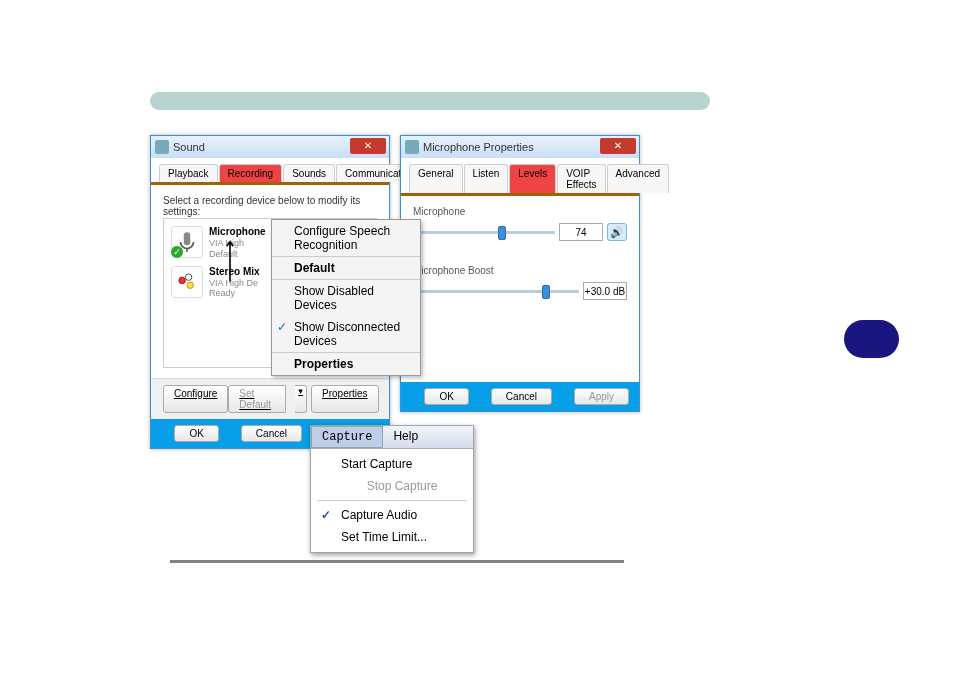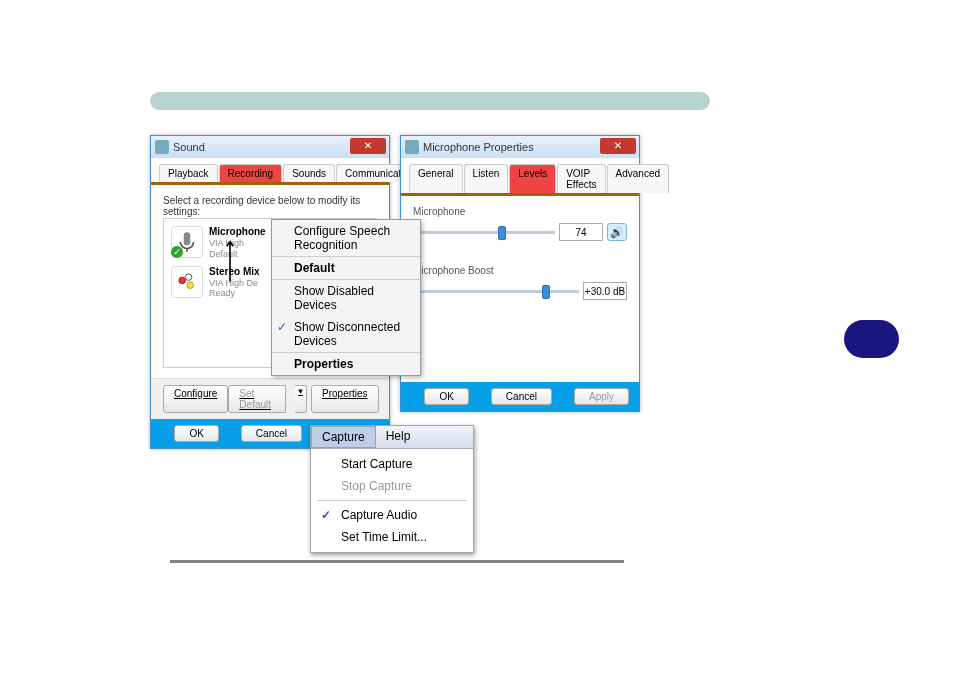--- a/index.html
+++ b/index.html
@@ -57,24 +57,24 @@
 .spk-icon { width: 20px; height: 18px; border: 1px solid #7ab8e0; background: #d9ecfa; border-radius: 3px; font-size: 11px; text-align: center; line-height: 17px; color: #2a6db3; }
 
 
 .arrow { position: absolute; left: 62px; top: 12px; width: 8px; height: 56px; pointer-events: none; z-index: 20; }
 .arrow svg { width: 100%; height: 100%; }
 
 
 .cap-menu { position: absolute; left: 310px; top: 425px; width: 164px; border: 1px solid #9aa; box-shadow: 1px 2px 5px rgba(0,0,0,0.4); background: #fff; }
 .cap-header { display: flex; background: linear-gradient(#f2f4fa,#d6dcec); border-bottom: 1px solid #aab; }
 .cap-header div { padding: 3px 10px; font-size: 12px; cursor: pointer; }
-.cap-header .sel { background: #c0cde8; border: 1px solid #8ea; border-color: #8aa; }
+.cap-header .sel { background: #c0cde8; border: 1px solid #8ea; border-color: #8aa; font-family: Liberation Mono, monospace; }
 .cap-body { padding: 4px 0; }
 .cap-item { padding: 4px 10px 4px 30px; font-size: 12px; position: relative; cursor: pointer; }
-.cap-item.disabled { color: #999; }
+.cap-item.disabled { color: #999; text-align: center; }
 .cap-item .chk { position: absolute; left: 10px; color: #2a4db3; font-weight: bold; }
 .cap-sep { height: 1px; background: #ccc; margin: 3px 6px; }
 
 .hr-line { position: absolute; left: 170px; top: 560px; width: 454px; height: 3px; background: #808085; }
 </style>
 </head>
 <body>
 
 <div class="pill"></div>
 <div class="blue-pill"></div>

